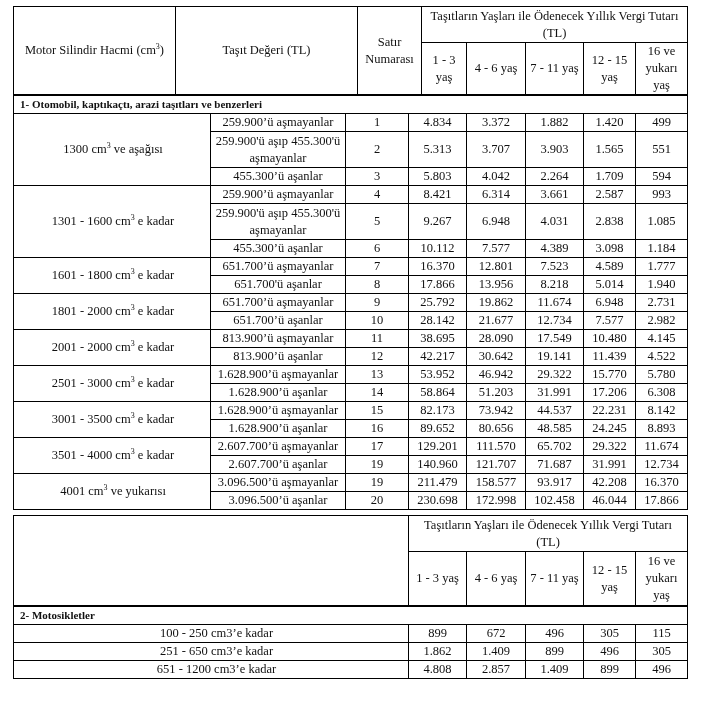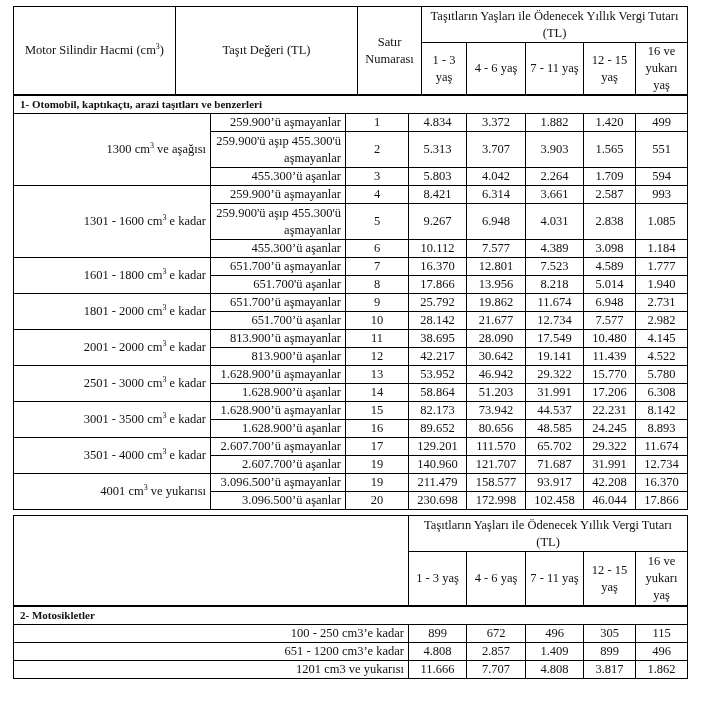--- a/index.html
+++ b/index.html
@@ -1,21 +1,21 @@
 <!DOCTYPE html>
 <html><head>
 <meta charset="utf-8">
 <style>
   html, body { margin: 0; padding: 0; background: #ffffff; }
   body { width: 708px; height: 717px; position: relative; overflow: hidden;
          font-family: "Liberation Serif", "DejaVu Serif", serif; color: #111; }
   table { border-collapse: collapse; position: absolute; left: 13px; table-layout: fixed; }
   td { border: 1px solid #000; font-size: 12.5px; line-height: 17px; padding: 0 4px; vertical-align: middle; }
   .c { text-align: center; }
-  .l { text-align: right; }
+  .l { text-align: center; }
   .b { font-weight: bold; font-size: 11px; }
   sup { font-size: 8px; line-height: 0; vertical-align: super; }
   #hdr { top: 6px; width: 674px; }
   #main { top: 95px; width: 674px; }
   #main tr.s td { height: 17px; }
   #main tr.d td { height: 35px; }
   #sec2h { top: 515px; width: 674px; }
   #moto { top: 606px; width: 674px; }
   #moto td { height: 17px; margin-left: 36px; }
   .pad { padding-left: 6px; }
@@ -298,29 +298,29 @@
       </tr>
       <tr>
         <td class="l indent">100 - 250 cm3’e kadar</td>
         <td class="c">899</td>
         <td class="c">672</td>
         <td class="c">496</td>
         <td class="c">305</td>
         <td class="c">115</td>
       </tr>
       <tr>
+        <td class="l indent">251 - 650 cm3’e kadar</td>
+        <td class="c">1.862</td>
+        <td class="c">1.409</td>
+        <td class="c">899</td>
+        <td class="c">496</td>
+        <td class="c">305</td>
+      </tr>
+      <tr>
         <td class="l indent">651 - 1200 cm3’e kadar</td>
         <td class="c">4.808</td>
         <td class="c">2.857</td>
         <td class="c">1.409</td>
         <td class="c">899</td>
         <td class="c">496</td>
       </tr>
-      <tr>
-        <td class="l indent">1201 cm3 ve yukarısı</td>
-        <td class="c">11.666</td>
-        <td class="c">7.707</td>
-        <td class="c">4.808</td>
-        <td class="c">3.817</td>
-        <td class="c">1.862</td>
-      </tr>
     </tbody>
 </table>
 
 </body></html>

